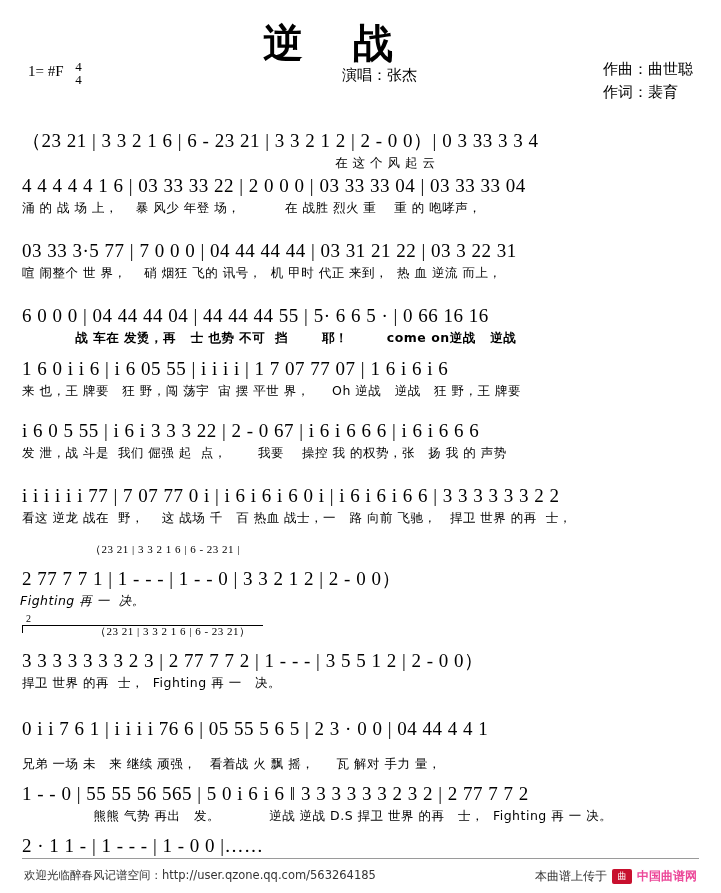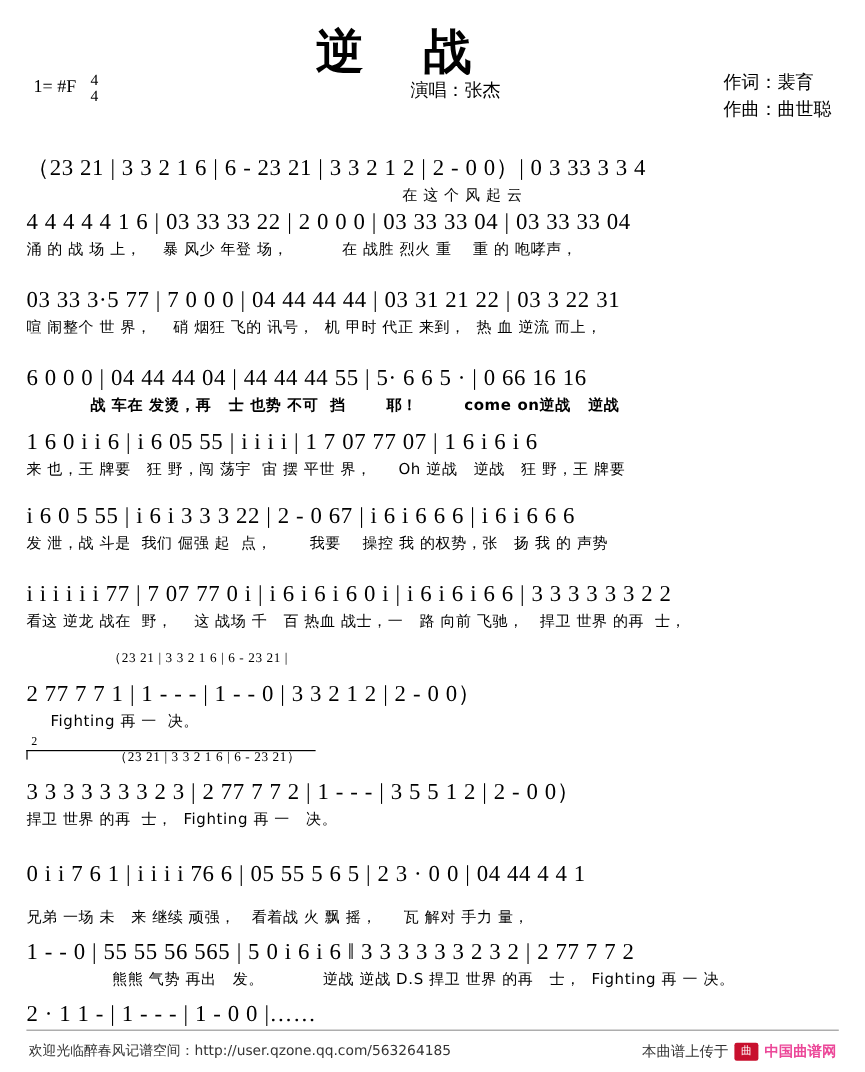--- a/index.html
+++ b/index.html
@@ -112,22 +112,22 @@
     <span>1= #F</span>
     <span class="frac">
       <span class="num">4</span>
       <span class="den">4</span>
     </span>
   </div>
 
   <div class="singer">演唱：张杰</div>
 
   <div class="credits">
+    <div>作曲：曲世聪</div>
     <div>作词：裴育</div>
-    <div>作曲：曲世聪</div>
   </div>
 
   <div class="line" style="top:130px;">
     <div class="notes">（23 21 | 3 3 2 1 6 | 6 - 23 21 | 3 3 2 1 2 | 2 - 0 0）| 0 3 33 3 3 4</div>
     <div class="lyr" style="top:25px;">                                                                      在 这 个 风 起 云</div>
   </div>
 
   <div class="line" style="top:175px;">
     <div class="notes">4 4 4 4 4 1 6 | 03 33 33 22 | 2 0 0 0 | 03 33 33 04 | 03 33 33 04</div>
     <div class="lyr" style="top:25px;">涌 的 战 场 上，    暴 风少 年登 场，          在 战胜 烈火 重    重 的 咆哮声，</div>
@@ -157,21 +157,21 @@
     <div class="notes">i i i i i i 77 | 7 07 77 0 i | i 6 i 6 i 6 0 i | i 6 i 6 i 6 6 | 3 3 3 3 3 3 2 2</div>
     <div class="lyr" style="top:25px;">看这 逆龙 战在  野，    这 战场 千   百 热血 战士，一   路 向前 飞驰，   捍卫 世界 的再  士，</div>
   </div>
 
   <div class="line" style="top:543px;">
     <div class="notes small" style="left:90px;">（23 21 | 3 3 2 1 6 | 6 - 23 21 |</div>
   </div>
 
   <div class="line" style="top:568px;">
     <div class="notes">2 77 7 7 1 | 1 - - - | 1 - - 0 | 3 3 2 1 2 | 2 - 0 0）</div>
-    <div class="lyr" style="top:25px;left:42px;">Fighting 再 一  决。</div>
+    <div class="lyr" style="top:25px;left:20px;font-style:italic;">Fighting 再 一  决。</div>
   </div>
 
   <div class="line" style="top:625px;">
     <div class="volta" style="left:22px;width:240px;">
         <span>2</span>
       </div>
     <div class="notes small" style="left:95px;">（23 21 | 3 3 2 1 6 | 6 - 23 21）</div>
   </div>
 
   <div class="line" style="top:650px;">

